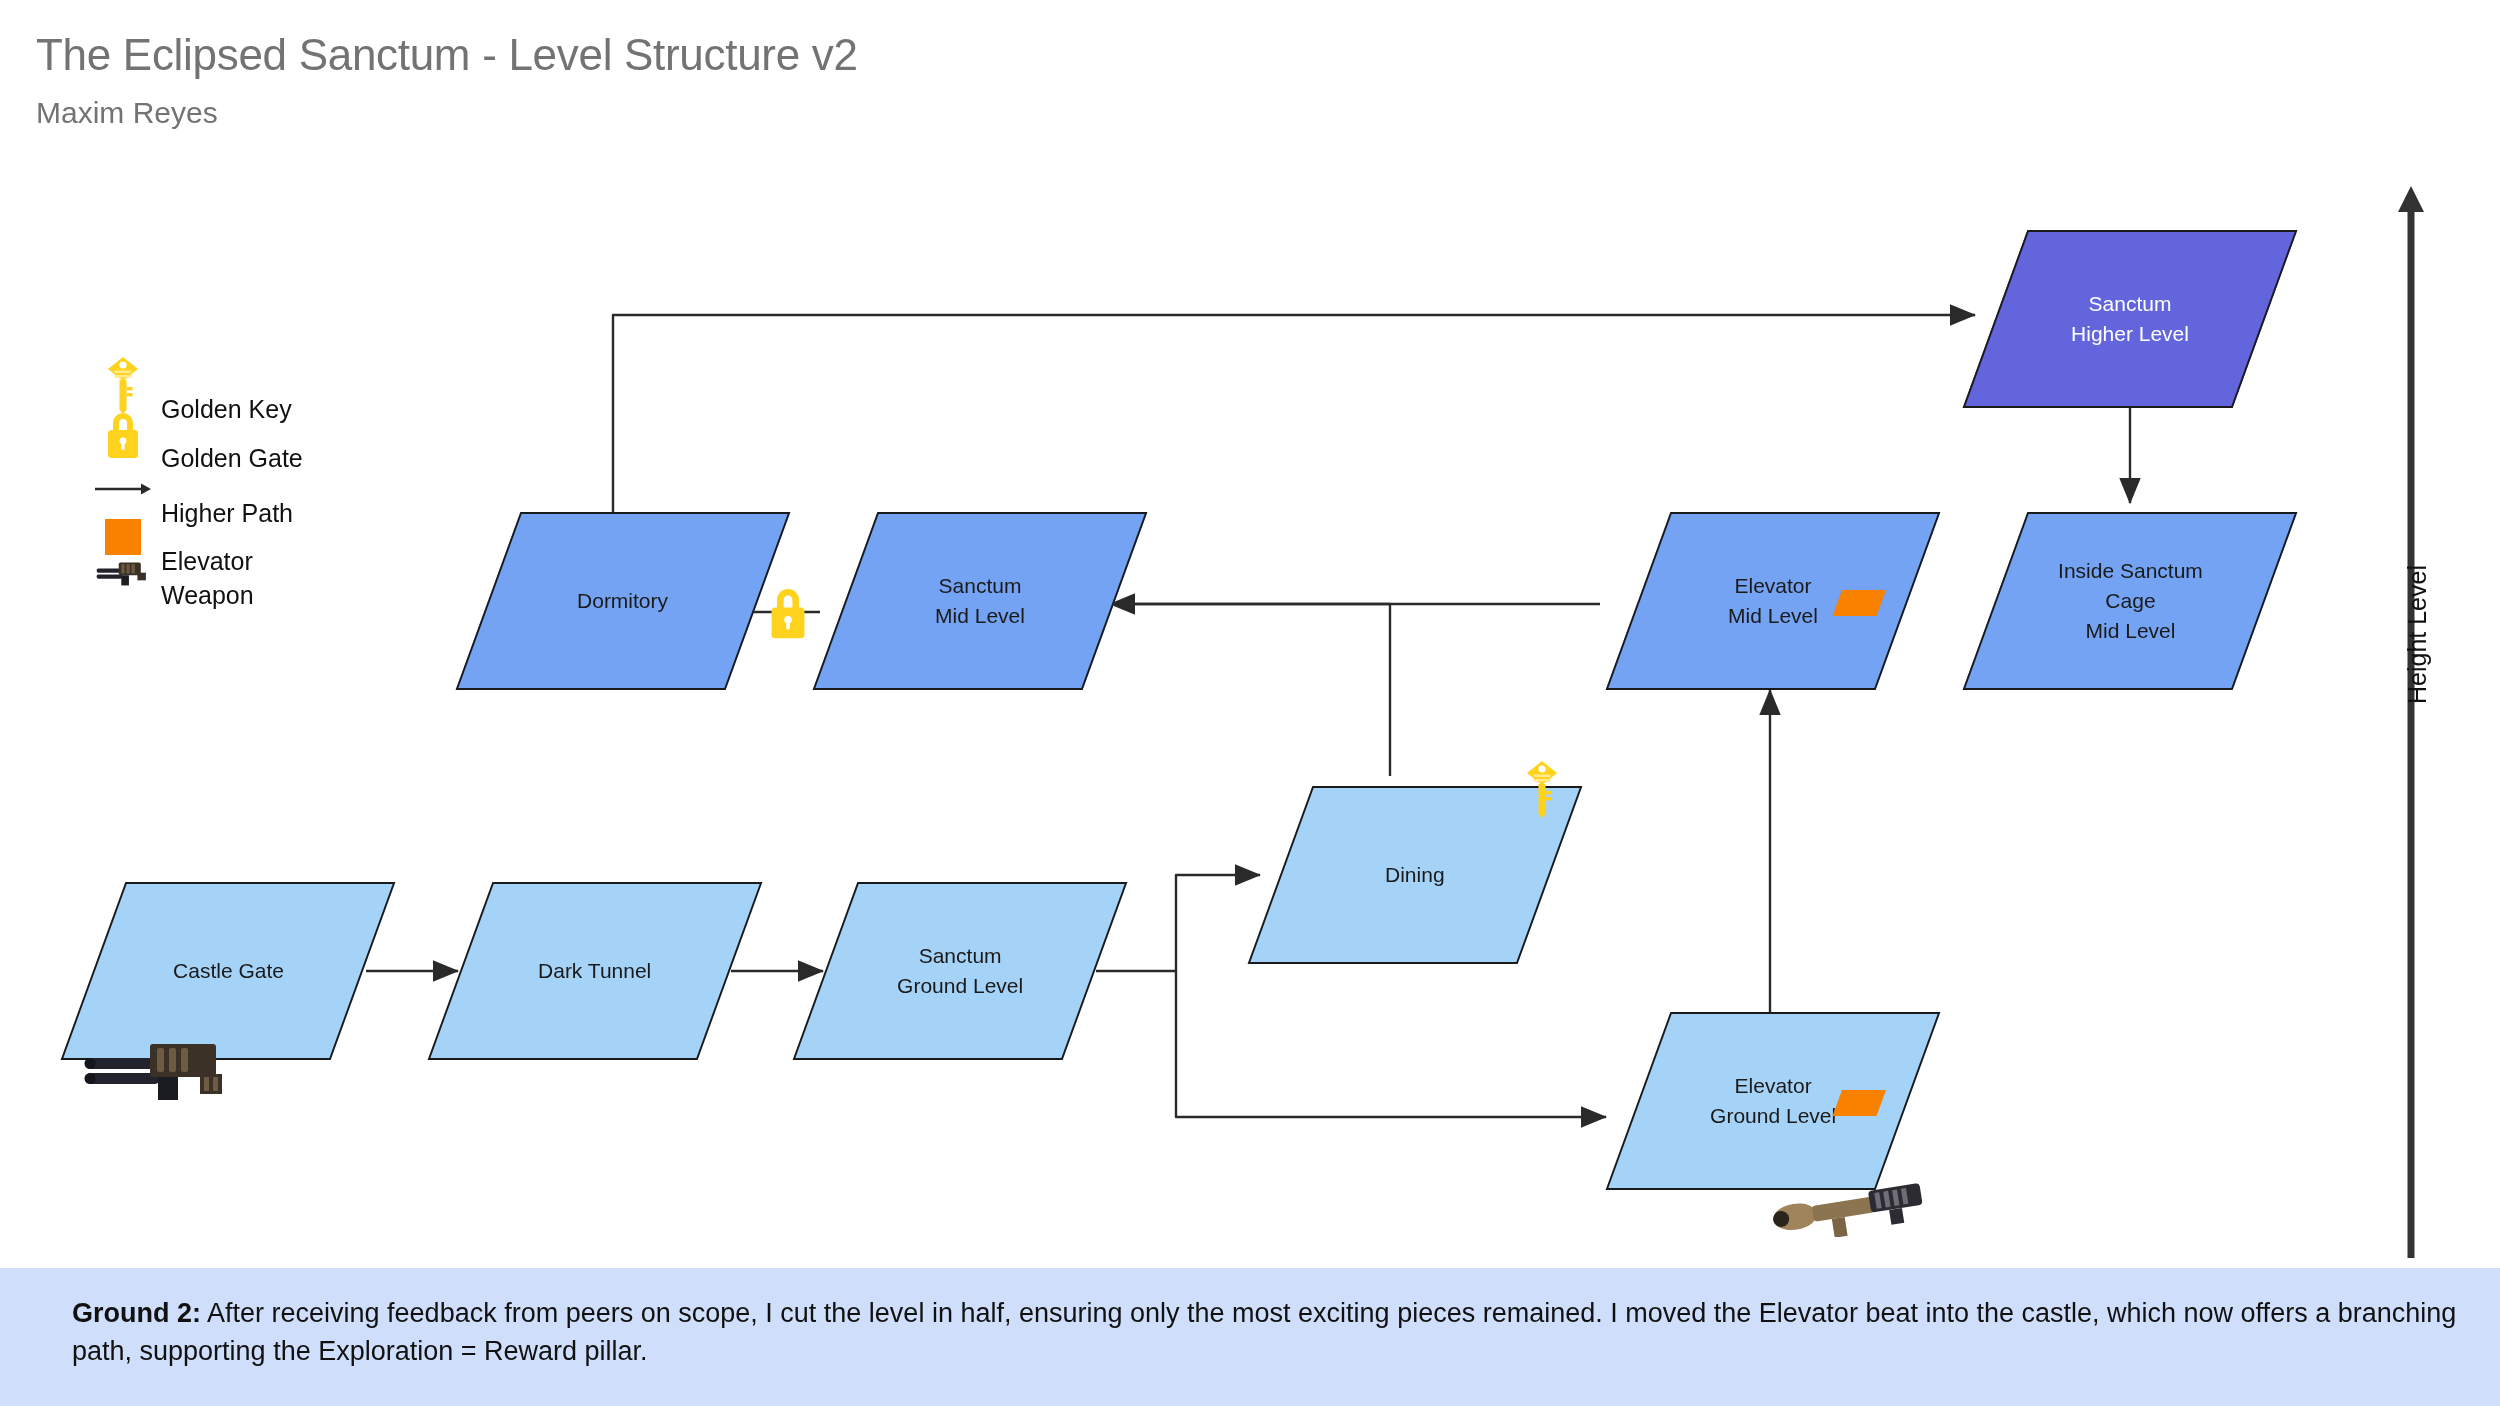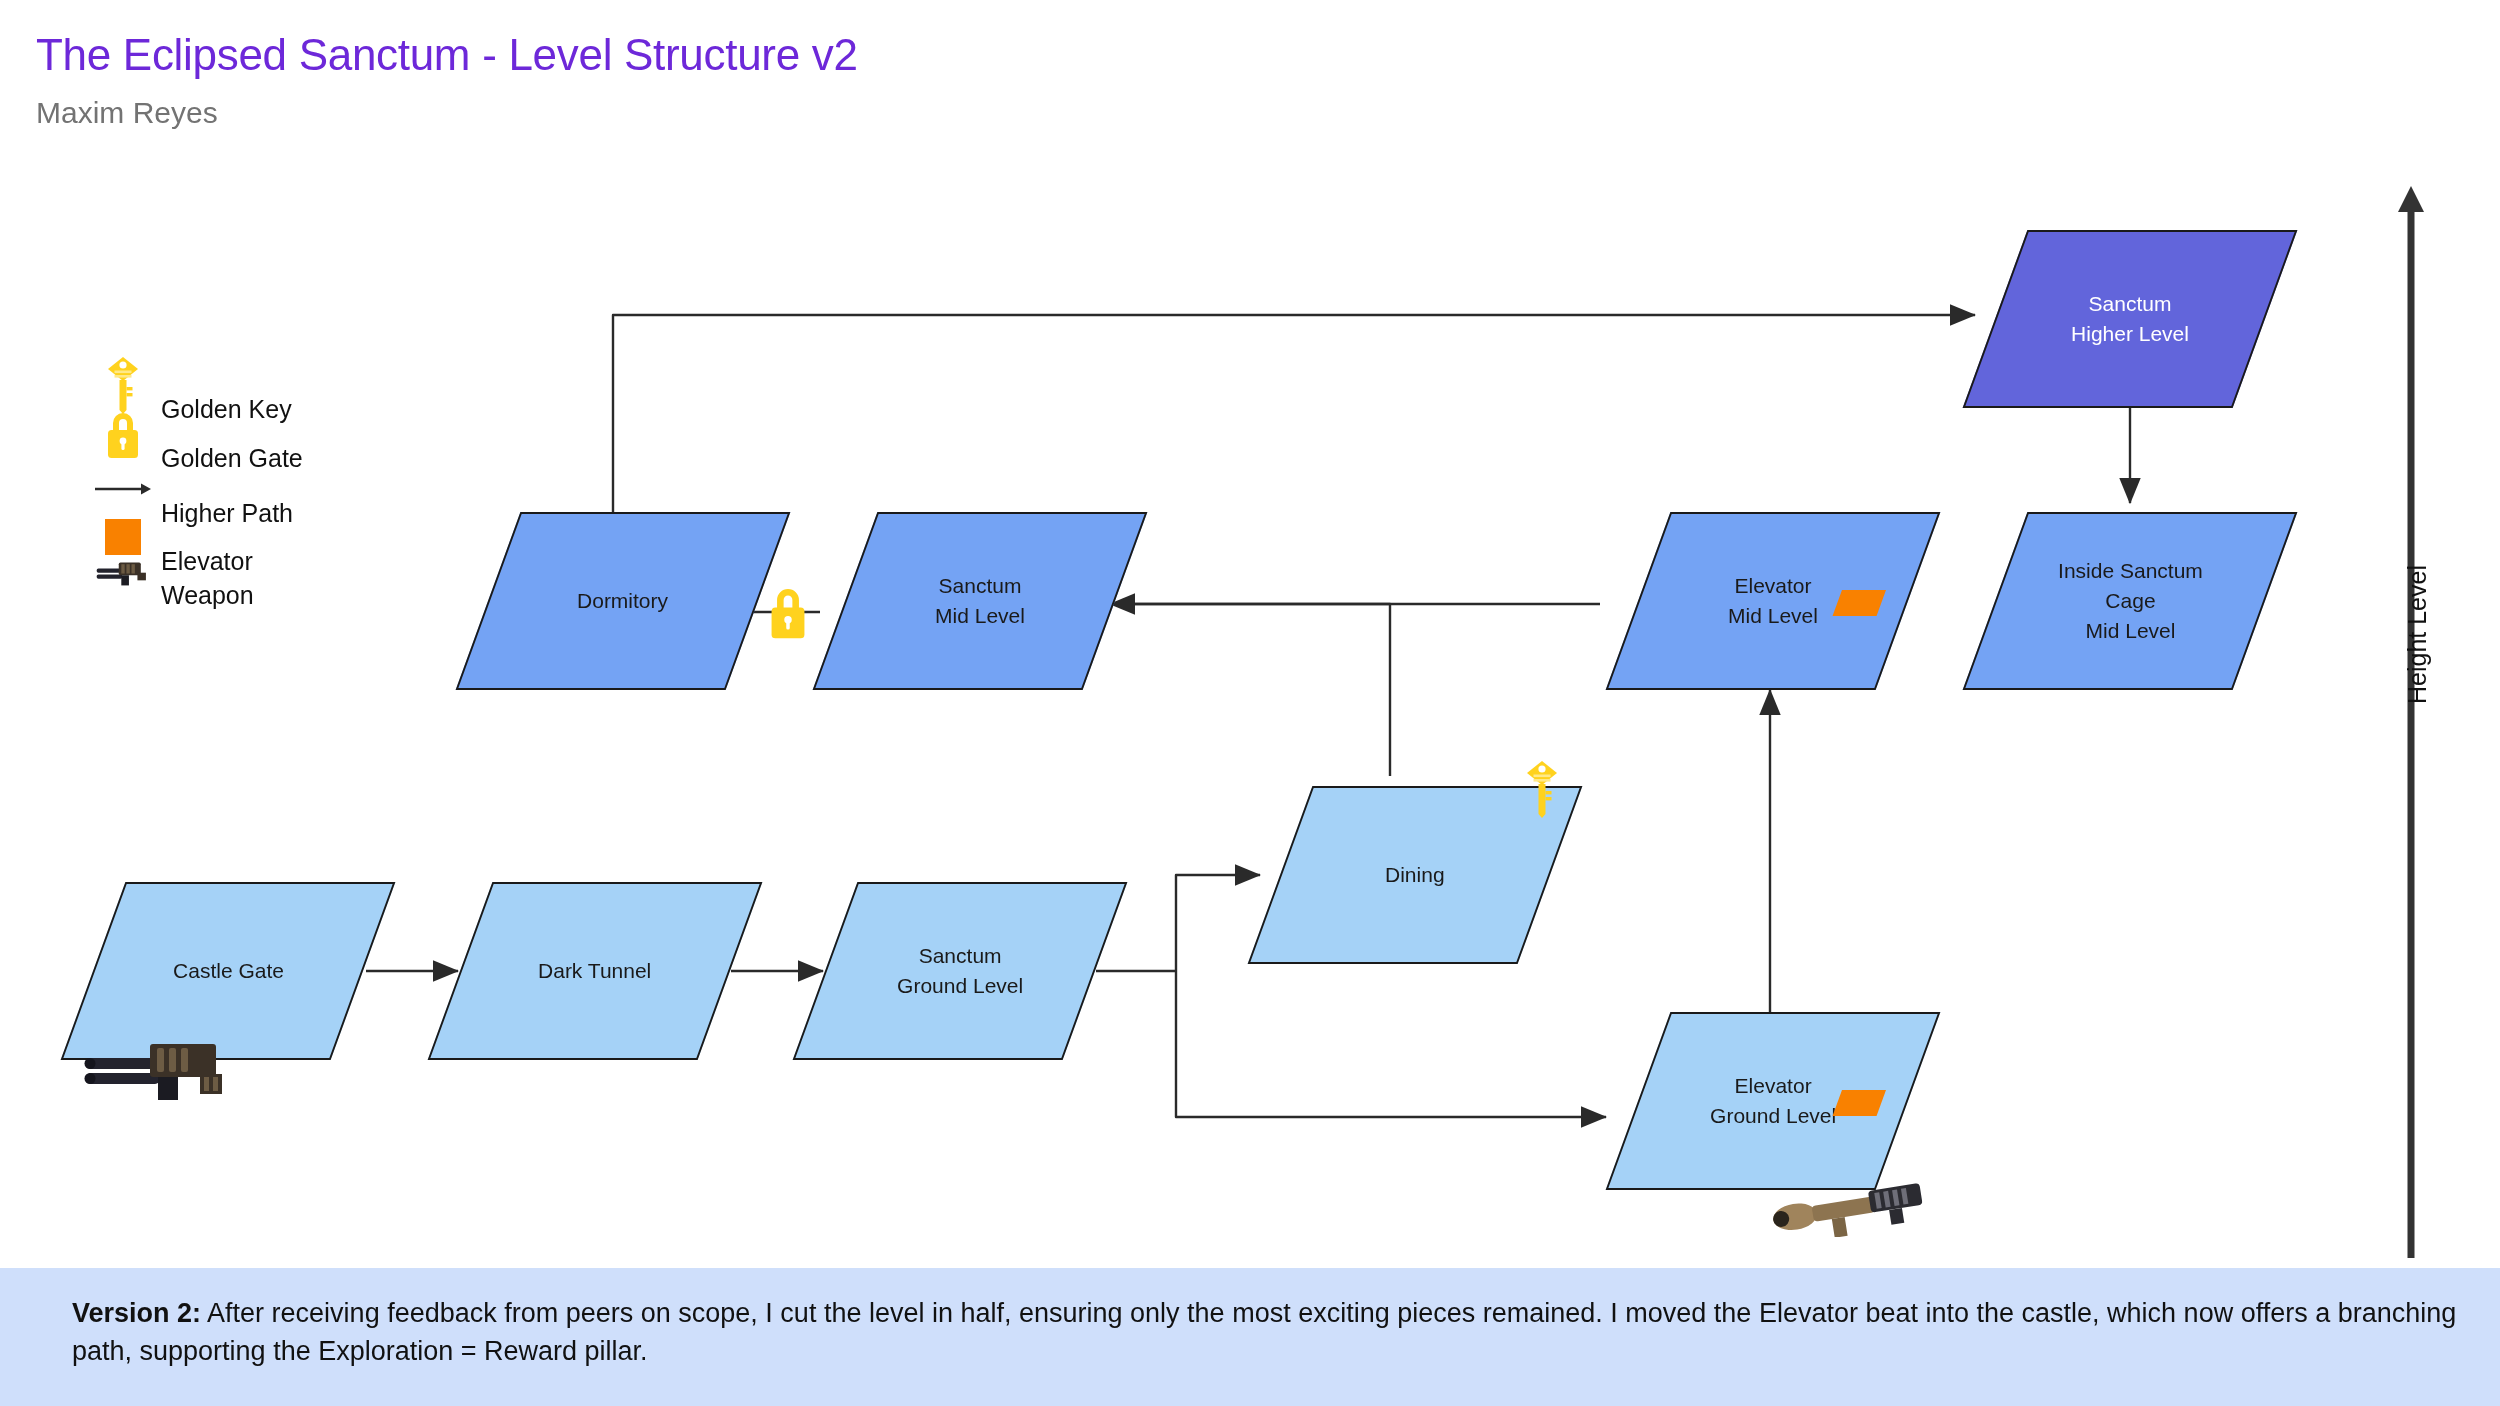--- a/index.html
+++ b/index.html
@@ -8,21 +8,21 @@
     width: 2500px; height: 1406px;
     background: #ffffff;
     font-family: "Liberation Sans", sans-serif;
     overflow: hidden;
   }
   #page { position: relative; width: 2500px; height: 1406px; background: #fff; }
 
   
   #title {
     position: absolute; left: 36px; top: 30px;
-    font-size: 44px; font-weight: 400; color: #6d28d9;
+    font-size: 44px; font-weight: 400; color: #737373;
     letter-spacing: -0.3px; white-space: nowrap;
   }
   #subtitle {
     position: absolute; left: 36px; top: 96px;
     font-size: 30px; font-weight: 400; color: #737373;
     white-space: nowrap;
   }
 
   
   #legend { position: absolute; left: 95px; top: 362px; width: 340px; }
@@ -295,17 +295,17 @@
         <rect x="60" y="41" width="13" height="19" fill="#7b6545"></rect>
         <rect x="118" y="41" width="13" height="15" fill="#2b2b31"></rect>
       </g>
     </svg>
   </div>
 
   <div id="height-axis-label">Height Level</div>
 
   <div id="footer">
     <div id="footer-text">
-      <b>Version 2:</b><span> After receiving feedback from peers on scope, I cut the level in half, ensuring only the most exciting pieces remained. I moved the Elevator beat into the castle, which now offers a branching path, supporting the Exploration = Reward pillar.</span>
+      <b>Ground 2:</b><span> After receiving feedback from peers on scope, I cut the level in half, ensuring only the most exciting pieces remained. I moved the Elevator beat into the castle, which now offers a branching path, supporting the Exploration = Reward pillar.</span>
     </div>
   </div>
 
 </div>
 
 </body></html>

